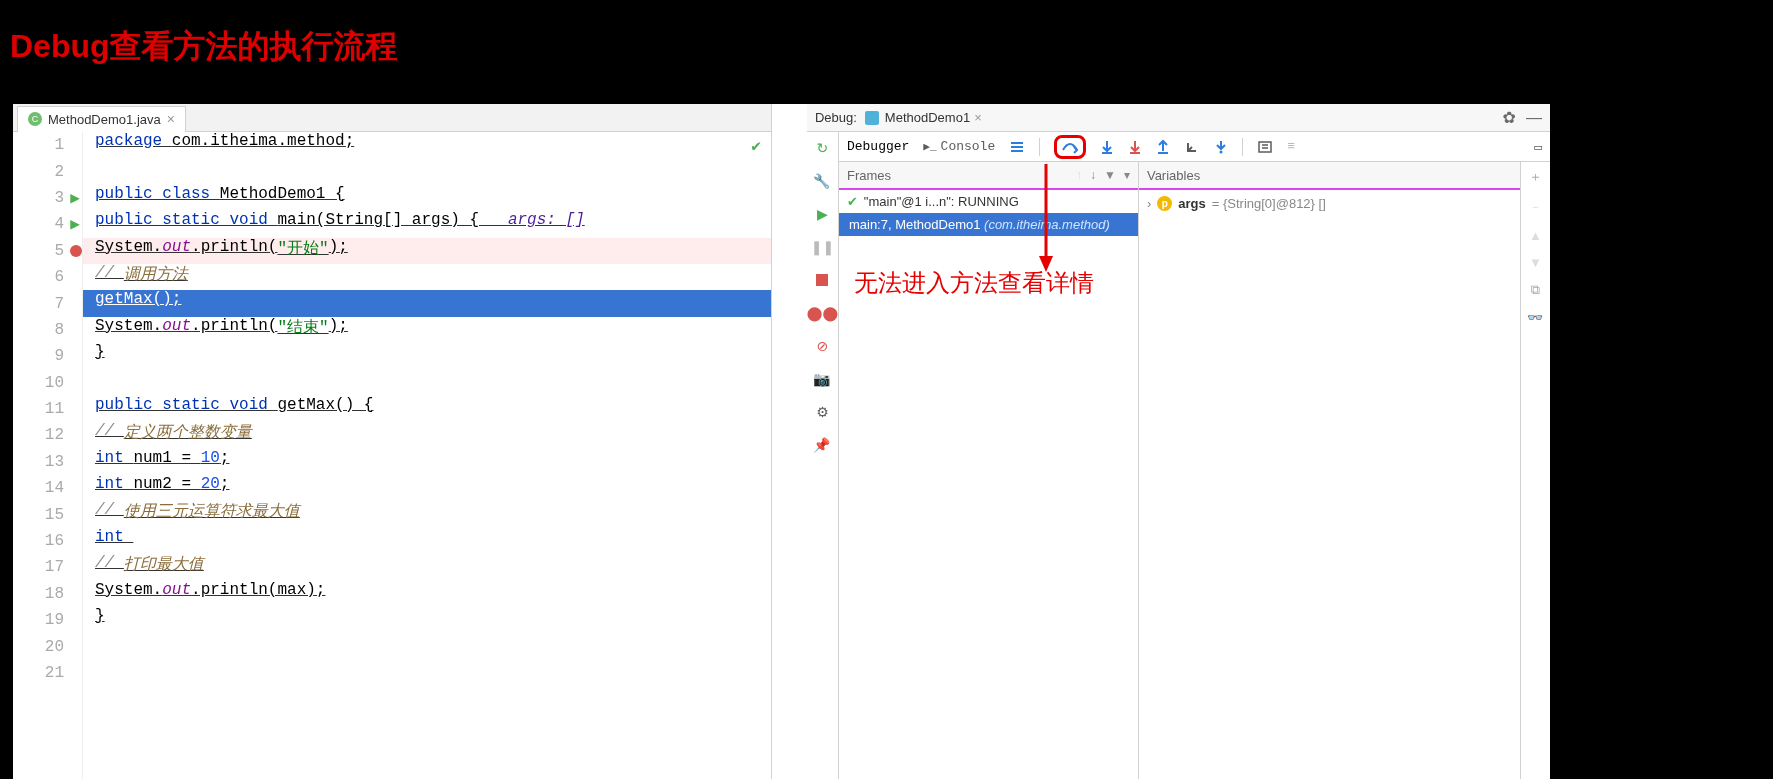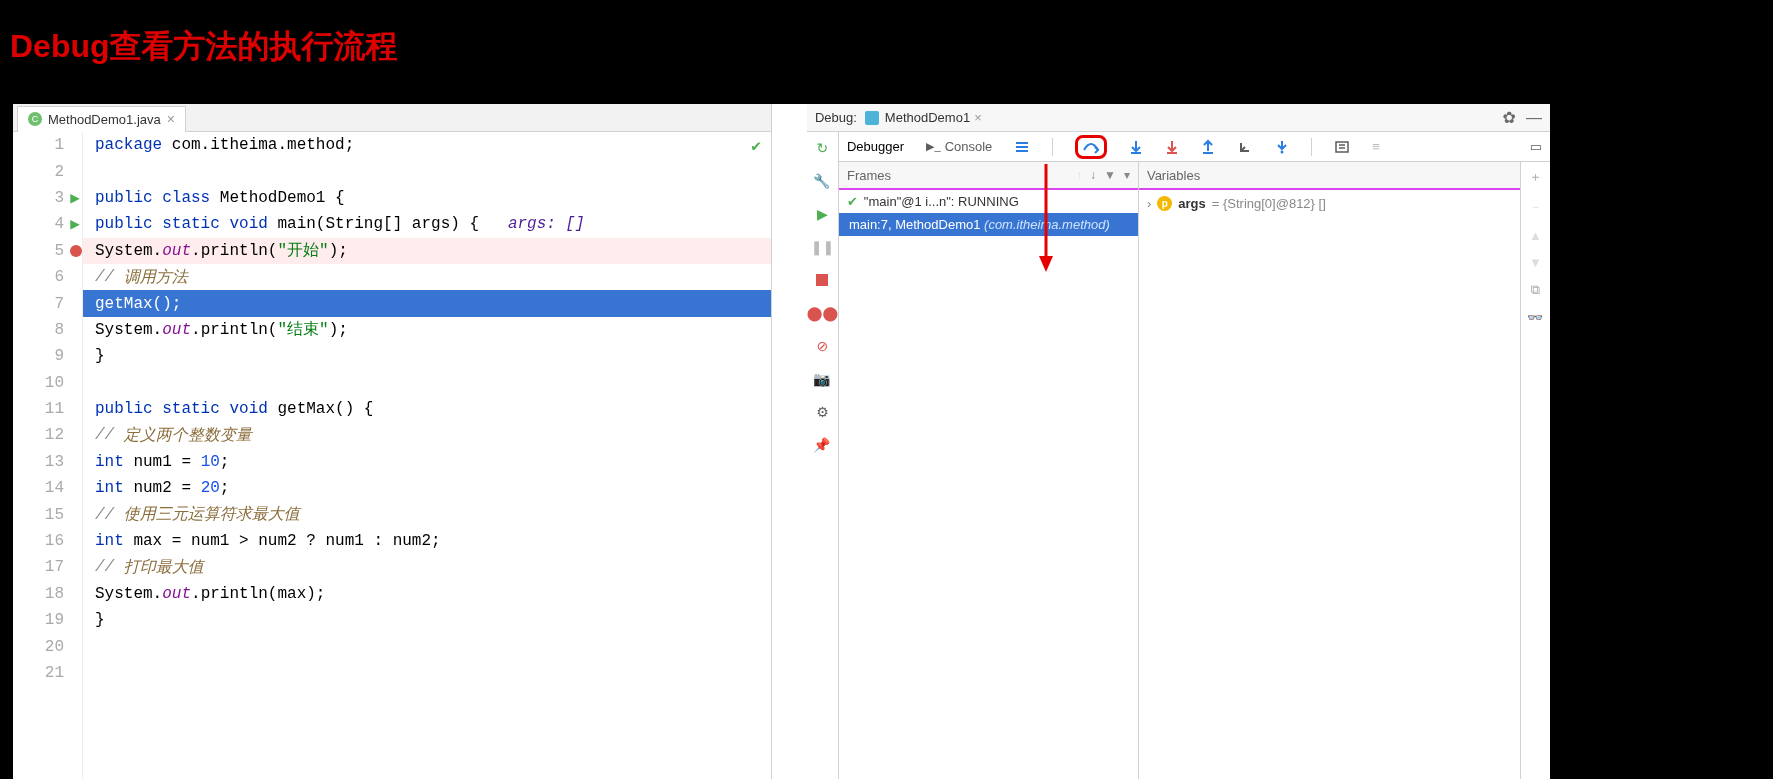--- a/index.html
+++ b/index.html
@@ -13,21 +13,21 @@
 .editor-tabs { height: 28px; background: #f2f2f2; border-bottom: 1px solid #d1d1d1; display: flex; align-items: center; padding-left: 4px; }
 .editor-tab { background: #fff; height: 26px; padding: 0 10px; display: flex; align-items: center; gap: 6px; border: 1px solid #d1d1d1; border-bottom: none; margin-top: 2px; }
 .file-icon { width: 14px; height: 14px; border-radius: 50%; background: #6fbf6f; color: #fff; font-size: 9px; display: flex; align-items: center; justify-content: center; }
 .editor-tab .close { color: #999; font-size: 14px; }
 .editor-body { flex: 1; display: flex; overflow: hidden; font-family: Consolas, "Courier New", monospace; font-size: 16px; }
 .gutter { width: 70px; background: #fff; border-right: 1px solid #eee; }
 .gline { height: 26.4px; display: flex; align-items: center; justify-content: flex-end; padding-right: 18px; color: #aaa; position: relative; }
 .gline .runicon { position: absolute; right: 2px; color: #4caf50; }
 .gline .bp { position: absolute; right: 0px; width: 12px; height: 12px; border-radius: 50%; background: #d9534f; }
 .code { flex: 1; position: relative; }
-.cline { height: 26.4px; display: flex; align-items: center; white-space: pre; padding-left: 12px; }
+.cline { height: 26.4px; display: flex; white-space: pre; padding-left: 12px; text-decoration: underline; }
 .cline.hilite-bp { background: #ffecec; }
 .cline.hilite-cur { background: #3874d1; color: #fff; }
 .cline.hilite-cur .kw, .cline.hilite-cur .str, .cline.hilite-cur .com, .cline.hilite-cur .num, .cline.hilite-cur .id, .cline.hilite-cur .field { color: #fff; }
 .kw { color: #0033b3; }
 .str { color: #067d17; }
 .com { color: #8c8c8c; font-style: italic; }
 .comzh { color: #8a6d3b; font-style: italic; }
 .num { color: #1750eb; }
 .id { color: #000; }
 .field { color: #871094; font-style: italic; }
@@ -41,21 +41,21 @@
 .cfg-icon { width: 14px; height: 14px; background: #4fb3d9; border-radius: 2px; margin-right: 6px; }
 .debug-header .spacer { flex: 1; }
 .gear { font-size: 16px; color: #6a6a6a; margin-left: 10px; }
 .debug-body { flex: 1; display: flex; }
 .debug-sidebar { width: 32px; border-right: 1px solid #d1d1d1; display: flex; flex-direction: column; align-items: center; padding-top: 6px; gap: 13px; }
 .sb-btn { width: 20px; height: 20px; display: flex; align-items: center; justify-content: center; font-size: 14px; color: #5c5c5c; }
 .sb-btn.green { color: #4caf50; }
 .sb-btn.red { color: #d9534f; }
 .sb-btn.stop { width: 12px; height: 12px; background: #d9534f; }
 .debug-main { flex: 1; display: flex; flex-direction: column; position: relative; }
-.debug-toolbar { height: 30px; border-bottom: 1px solid #d1d1d1; display: flex; align-items: center; padding: 0 8px; gap: 22px; }
+.debug-toolbar { height: 30px; border-bottom: 1px solid #d1d1d1; display: flex; align-items: center; padding: 0 8px; gap: 14px; font-family: Liberation Mono, monospace; }
 .dtool { color: #5c5c5c; font-size: 13px; display: flex; align-items: center; gap: 4px; }
 .dtool.active { color: #000; }
 .dtool.blue svg { stroke: #2b7de1; fill: none; }
 .dtool.red svg { stroke: #d9534f; fill: none; }
 .dtool svg { stroke: #5c5c5c; fill: none; }
 .step-over-box { border: 3px solid #e60000; border-radius: 8px; padding: 2px 4px; }
 .sep { width: 1px; height: 18px; background: #d1d1d1; }
 .debug-content { flex: 1; display: flex; }
 .frames-col { width: 300px; border-right: 1px solid #d1d1d1; display: flex; flex-direction: column; }
 .vars-col { flex: 1; display: flex; flex-direction: column; }
@@ -174,21 +174,21 @@
           <div class="cline">        <span class="com">// </span><span class="comzh">调用方法</span></div>
           <div class="cline hilite-cur">        <span class="id">getMax();</span></div>
           <div class="cline">        <span class="id">System.</span><span class="field">out</span><span class="id">.println(</span><span class="str">"结束"</span><span class="id">);</span></div>
           <div class="cline">    <span class="id">}</span></div>
           <div class="cline"></div>
           <div class="cline">    <span class="kw">public static void </span><span class="id">getMax() {</span></div>
           <div class="cline">        <span class="com">// </span><span class="comzh">定义两个整数变量</span></div>
           <div class="cline">        <span class="kw">int </span><span class="id">num1 = </span><span class="num">10</span><span class="id">;</span></div>
           <div class="cline">        <span class="kw">int </span><span class="id">num2 = </span><span class="num">20</span><span class="id">;</span></div>
           <div class="cline">        <span class="com">// </span><span class="comzh">使用三元运算符求最大值</span></div>
-          <div class="cline">        <span class="kw">int </span><span class="id">max = num1 &gt; num2 ? num1 : num2;</span></div>
+          <div class="cline">        <span class="kw">int </span></div>
           <div class="cline">        <span class="com">// </span><span class="comzh">打印最大值</span></div>
           <div class="cline">        <span class="id">System.</span><span class="field">out</span><span class="id">.println(max);</span></div>
           <div class="cline">    <span class="id">}</span></div>
           <div class="cline"></div>
           <div class="cline"></div>
         </div>
       </div>
     </div>
 
     <div class="debug">
@@ -319,17 +319,18 @@
               <span style="color:#ddd">▼</span>
               <span>⧉</span>
               <span>👓</span>
             </div>
           </div>
 
           <svg class="anno-arrow" width="20" height="110">
             <line x1="10" y1="0" x2="10" y2="95" stroke="#e60000" stroke-width="3"></line>
             <polygon points="10,108 3,92 17,92" fill="#e60000"></polygon>
           </svg>
+          <div class="anno-text">无法进入方法查看详情</div>
         </div>
       </div>
     </div>
   </div>
 </div>
 
 </body></html>

